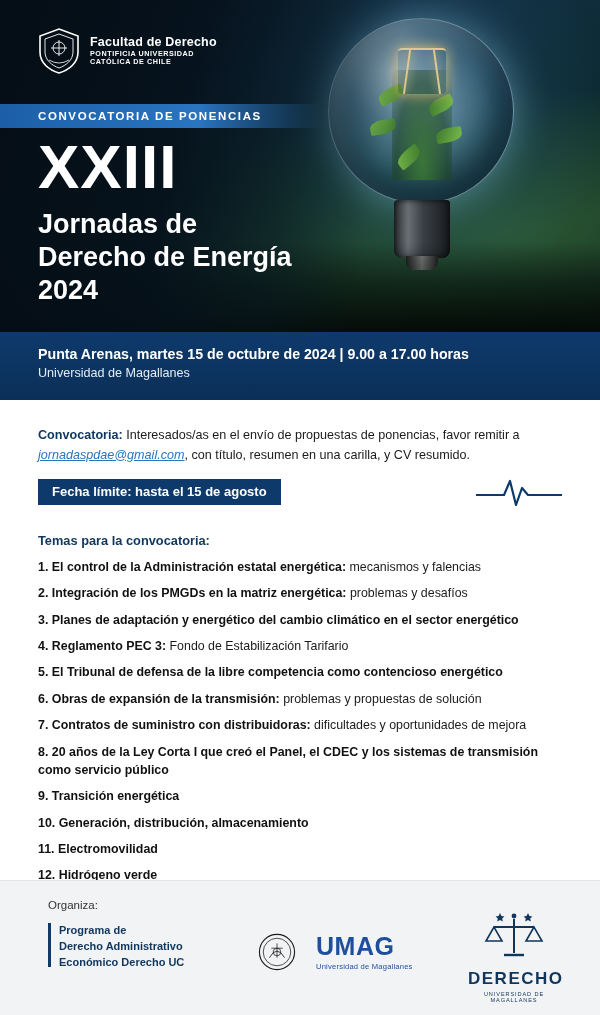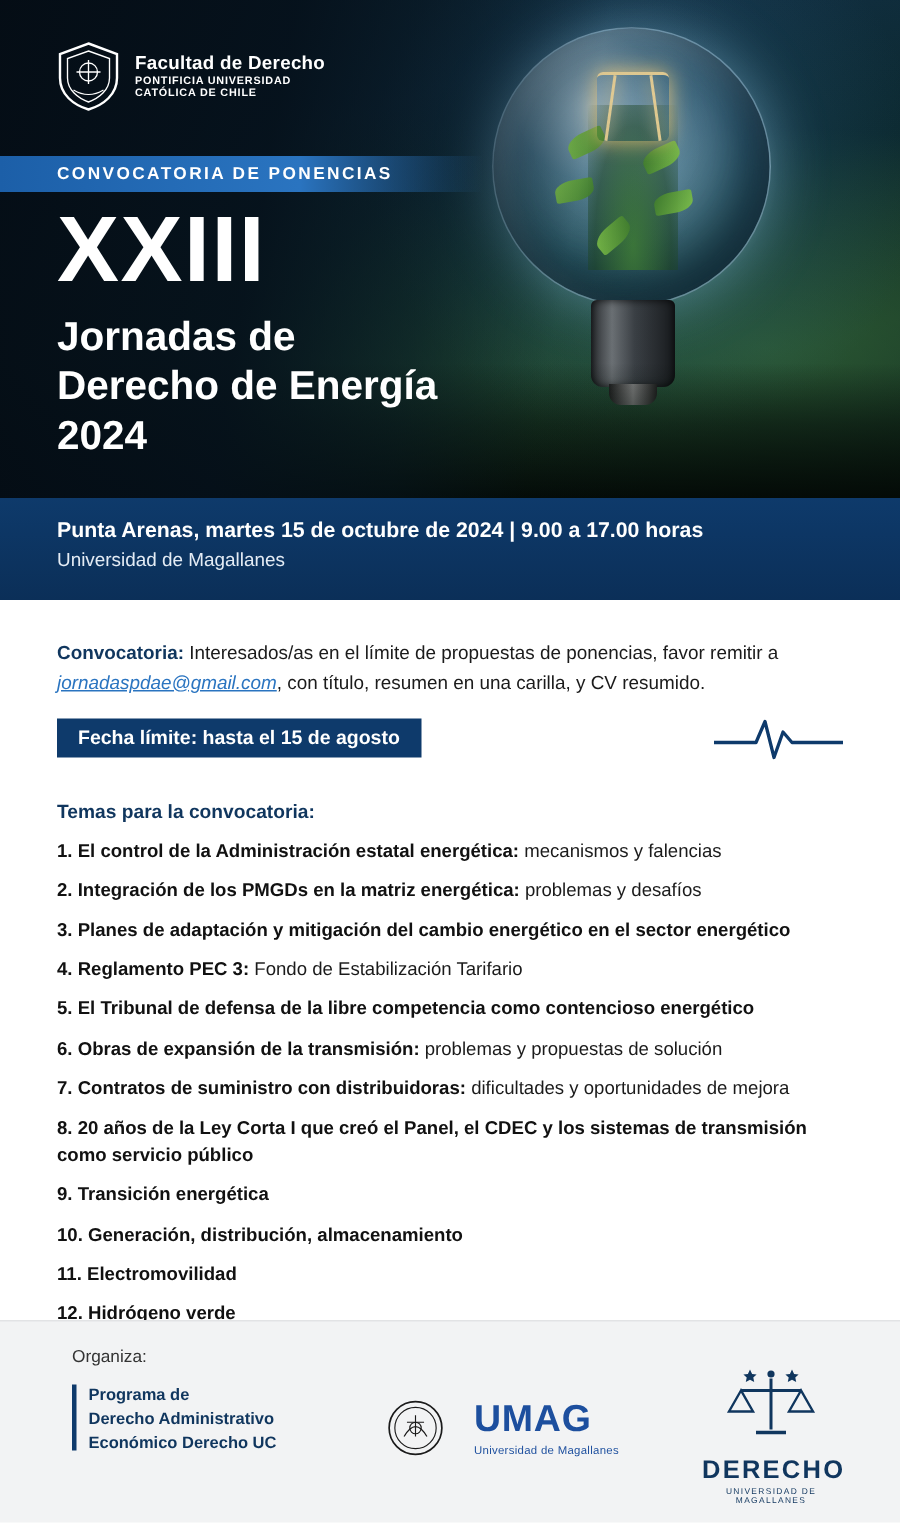--- a/index.html
+++ b/index.html
@@ -264,37 +264,37 @@
     </div>
   </div>
 
   <div class="band">
     <div class="band-main">Punta Arenas, martes 15 de octubre de 2024 | 9.00 a 17.00 horas</div>
     <div class="band-sub">Universidad de Magallanes</div>
   </div>
 
   <div class="content">
     <div class="call">
-      <b>Convocatoria:</b><span> Interesados/as en el límite de propuestas de ponencias, favor remitir a </span><a href="#">jornadaspdae@gmail.com</a><span>, con título, resumen en una carilla, y CV resumido.</span>
+      <b>Convocatoria:</b><span> Interesados/as en el envío de propuestas de ponencias, favor remitir a </span><a href="#">jornadaspdae@gmail.com</a><span>, con título, resumen en una carilla, y CV resumido.</span>
     </div>
 
     <div class="deadline">Fecha límite: hasta el 15 de agosto</div>
 
     <div class="pulse-row">
       <svg class="pulse" width="86" height="34" viewBox="0 0 86 34">
         <path d="M0 20 H28 L34 6 L40 30 L46 13 L52 20 H86" fill="none" stroke="#0e3a6b" stroke-width="2.2" stroke-linejoin="round"></path>
       </svg>
     </div>
 
     <div class="topics-title">Temas para la convocatoria:</div>
 
     <ol class="topics">
       <li><b><span>1.</span> <span>El control de la Administración estatal energética:</span></b><span> mecanismos y falencias</span></li>
       <li><b><span>2.</span> <span>Integración de los PMGDs en la matriz energética:</span></b><span> problemas y desafíos</span></li>
-      <li><b><span>3.</span> <span>Planes de adaptación y mitigación del cambio energético en el sector energético</span></b><span></span></li>
+      <li><b><span>3.</span> <span>Planes de adaptación y energético del cambio climático en el sector energético</span></b><span></span></li>
       <li><b><span>4.</span> <span>Reglamento PEC 3:</span></b><span> Fondo de Estabilización Tarifario</span></li>
       <li><b><span>5.</span> <span>El Tribunal de defensa de la libre competencia como contencioso energético</span></b><span></span></li>
       <li><b><span>6.</span> <span>Obras de expansión de la transmisión:</span></b><span> problemas y propuestas de solución</span></li>
       <li><b><span>7.</span> <span>Contratos de suministro con distribuidoras:</span></b><span> dificultades y oportunidades de mejora</span></li>
       <li><b><span>8.</span> <span>20 años de la Ley Corta I que creó el Panel, el CDEC y los sistemas de transmisión como servicio público</span></b><span></span></li>
       <li><b><span>9.</span> <span>Transición energética</span></b><span></span></li>
       <li><b><span>10.</span> <span>Generación, distribución, almacenamiento</span></b><span></span></li>
       <li><b><span>11.</span> <span>Electromovilidad</span></b><span></span></li>
       <li><b><span>12.</span> <span>Hidrógeno verde</span></b><span></span></li>
       <li><b><span>13.</span> <span>Centrales hidroeléctricas</span></b><span></span></li>

